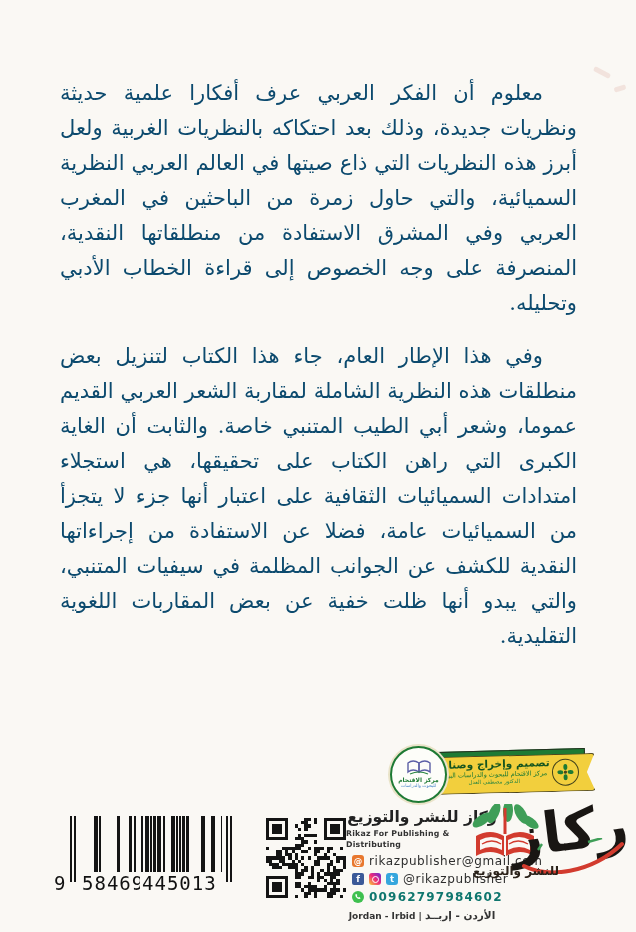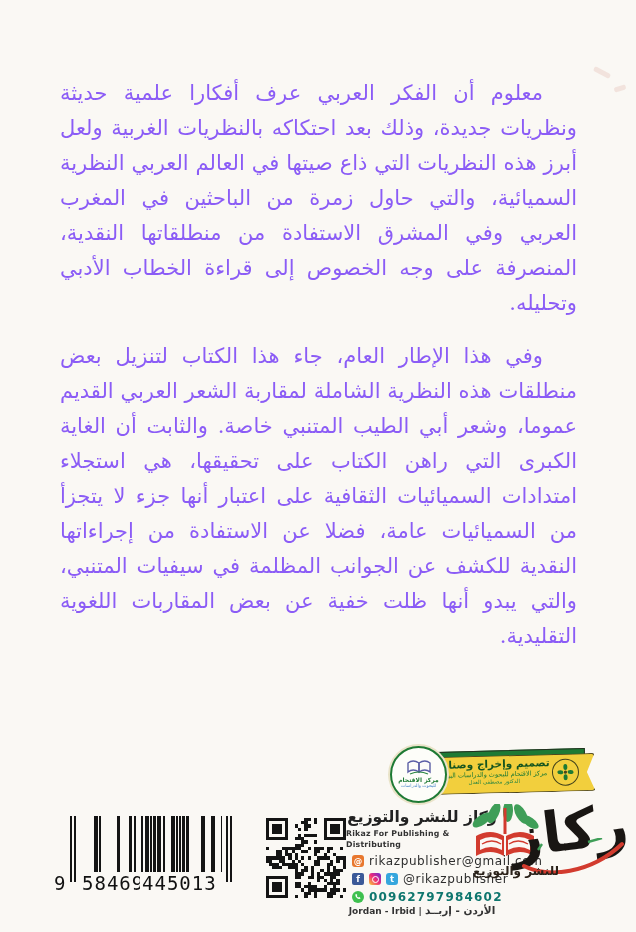--- a/index.html
+++ b/index.html
@@ -5,21 +5,21 @@
   html,body{margin:0;padding:0;}
   .page{
     position:relative; width:636px; height:932px;
     background:#faf8f4; overflow:hidden;
     font-family:"DejaVu Sans", sans-serif;
   }
   
   .body-text{
     position:absolute; top:76px; left:60px; width:517px;
     direction:rtl; text-align:justify;
-    font-size:21px; line-height:35px; color:#8b5cf6;
+    font-size:21px; line-height:35px; color:#0c4a6e;
     font-family:"DejaVu Serif","DejaVu Sans",serif;
   }
   .body-text p{ margin:0 0 18px 0; text-indent:34px; }
   
   .smudge{ position:absolute; background:#e8c9c2; opacity:.45; border-radius:2px;}
   .smudge.s1{ left:593px; top:70px; width:18px; height:5px; transform:rotate(28deg);}
   .smudge.s2{ left:614px; top:86px; width:12px; height:5px; transform:rotate(-18deg);}
 
   
   .credit{ position:absolute; left:388px; top:742px; width:212px; height:66px; }
@@ -62,21 +62,21 @@
   .cicon{ width:12px; height:12px; border-radius:3px; color:#fff; font-size:8.5px; font-weight:bold;
     display:flex; align-items:center; justify-content:center; flex:0 0 auto;}
   .ic-mail{ background:#e8772e;}
   .ic-fb{ background:#3b5998; border-radius:2px;}
   .ic-ig{ background:linear-gradient(45deg,#f9ce34,#ee2a7b,#6228d7);}
   .ic-ig span{ width:5px; height:5px; border:1.4px solid #fff; border-radius:50%;}
   .ic-tw{ background:#36a6dd;}
   .ic-wa{ background:#3ec04f; border-radius:50%;}
   .ctext{ font-size:12px; font-weight:normal; letter-spacing:.6px; color:#2e2e2e; white-space:nowrap;}
   .cphone{ font-size:12px; font-weight:bold; letter-spacing:1.2px; color:#0f766e;}
-  .cloc{ text-align:center; font-size:9px; font-weight:bold; color:#333;}
+  .cloc{ margin-top:5px; text-align:center; font-size:9px; font-weight:bold; color:#333;}
   .cloc .ar{ font-size:10.5px;}
 
   .rikaz{ position:absolute; left:468px; top:790px; width:160px; height:115px;}
   .rk-call{ position:absolute; left:56px; top:-6px; width:104px; height:92px;
     font-size:56px; font-weight:bold; color:#191613; transform:rotate(-7deg);
     direction:rtl; text-align:center; line-height:92px; font-family:"DejaVu Sans",sans-serif;}
   .rk-swoosh{ position:absolute; left:50px; top:48px;}
   .rk-book{ position:absolute; left:0px; top:14px;}
   .rk-ar{ position:absolute; left:0px; top:74px; width:96px; direction:rtl; text-align:center;
     font-size:12px; font-weight:bold; color:#2a2119;}

